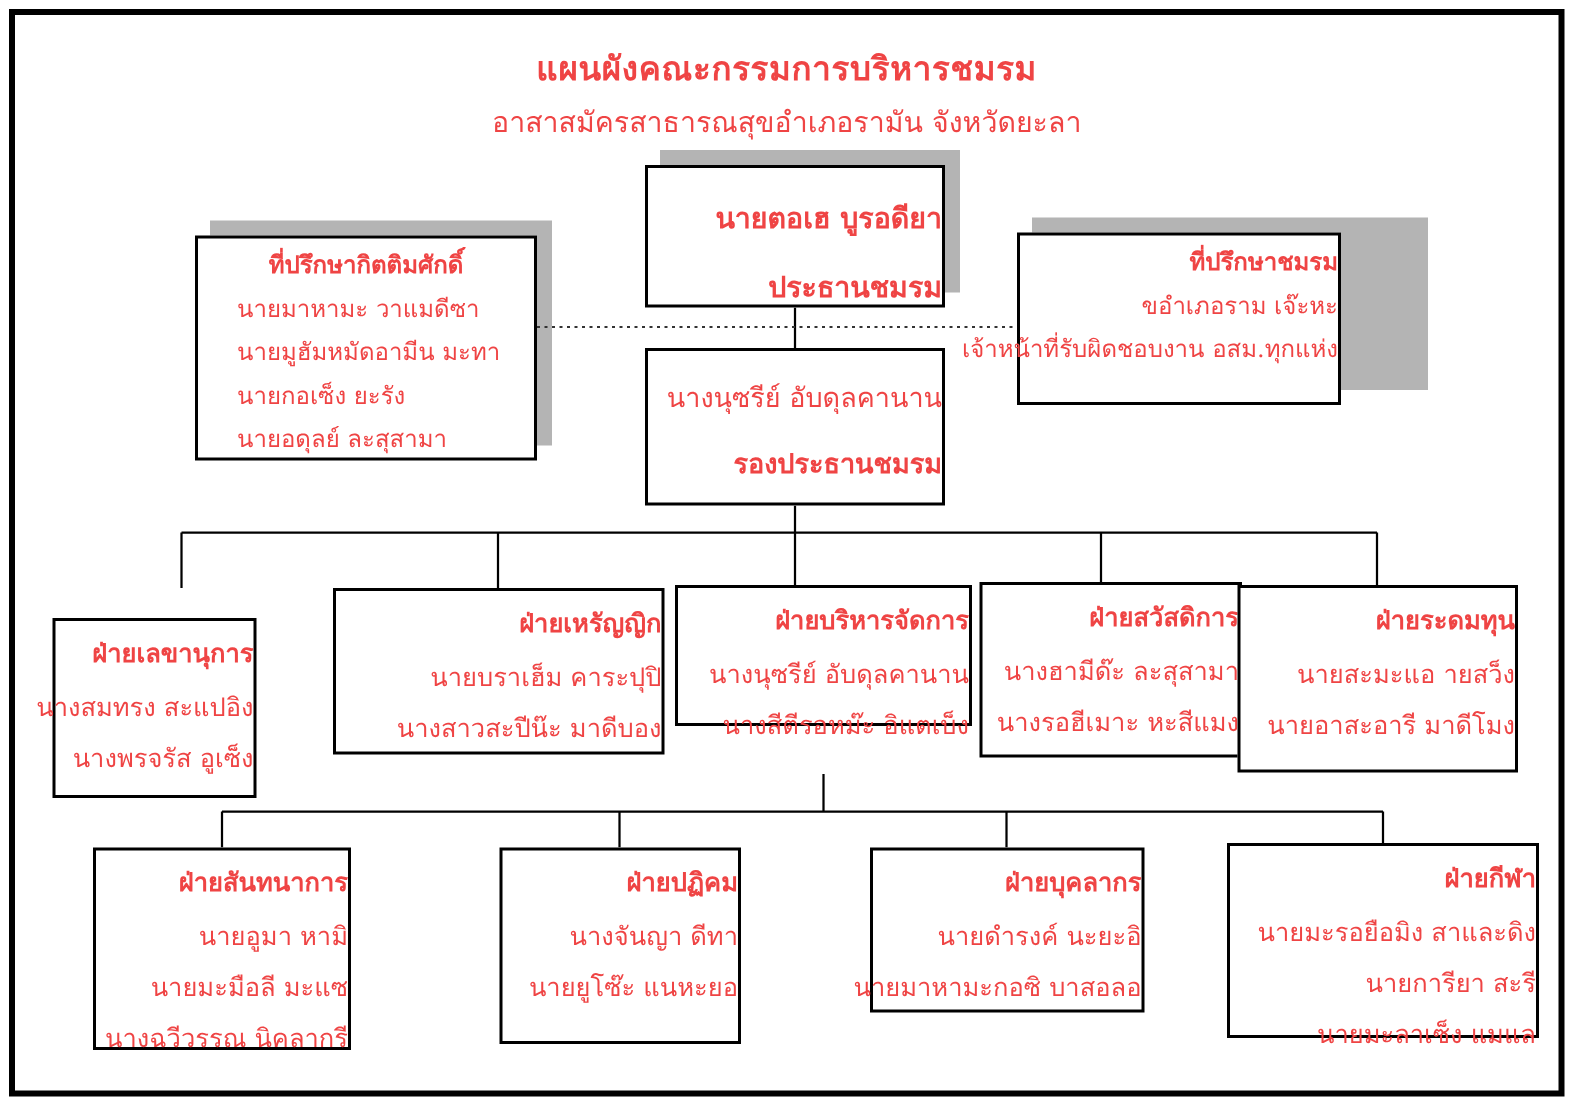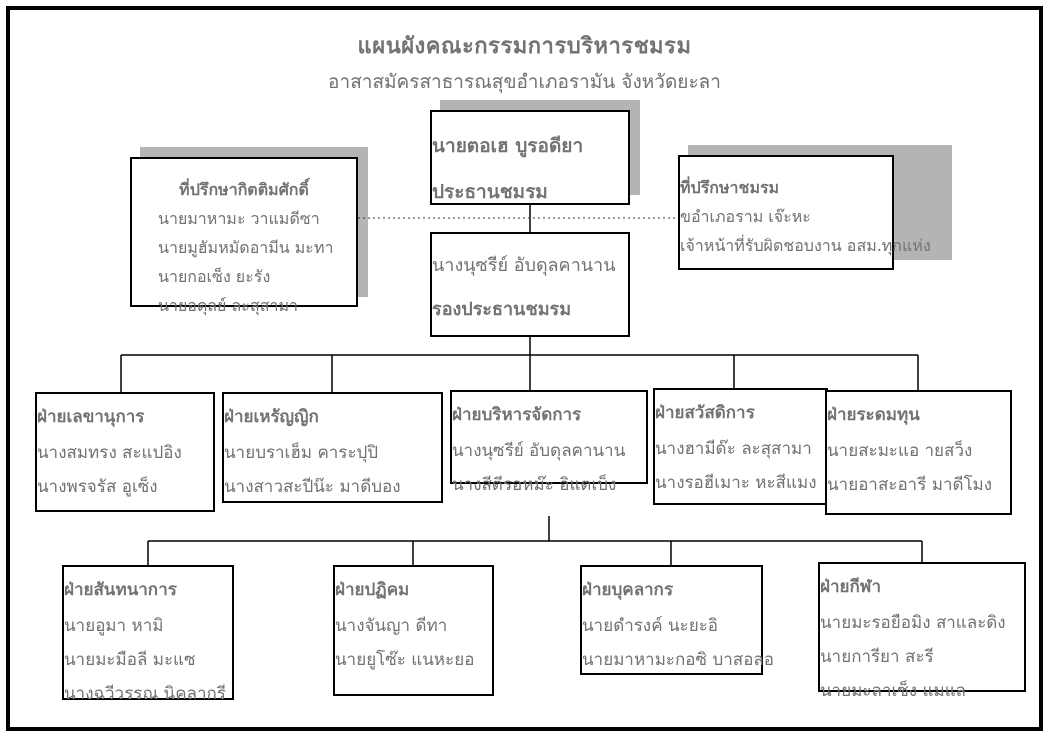--- a/index.html
+++ b/index.html
@@ -1,43 +1,43 @@
 <!DOCTYPE html>
 <html><head>
 <meta charset="utf-8">
 <style>
   html,body{margin:0;padding:0;background:#fff;}
   .stage{
     position:relative;width:1049px;height:737px;background:#ffffff;
-    font-family:"DejaVu Serif","Liberation Serif",serif;color:#737373;overflow:hidden;
+    font-family:"DejaVu Serif","Liberation Serif",serif;color:#ef4444;overflow:hidden;
   }
   .frame{position:absolute;inset:6px;border:4px solid #000;pointer-events:none;}
   .title{
     position:absolute;left:0;top:28px;width:1049px;text-align:center;
     font-size:22px;font-weight:bold;letter-spacing:.5px;
   }
   .subtitle{
     position:absolute;left:0;top:66px;width:1049px;text-align:center;
     font-size:19px;
   }
   .shadow{position:absolute;background:#b4b4b4;}
   svg.wires{position:absolute;left:0;top:0;pointer-events:none;}
   .box{
     position:absolute;background:#fff;border:2px solid #000;box-sizing:border-box;
-    display:flex;flex-direction:column;align-items:flex-start;
+    display:flex;flex-direction:column;align-items:flex-end;
   }
   .box .hdr{font-weight:bold;white-space:nowrap;}
   .box .line{white-space:nowrap;}
   
   .box.pres{padding-top:18px;gap:16px;font-size:19px;}
   .box.pres .hdr,.box.pres .line{font-weight:bold;}
   
   .box.vice{padding-top:16px;gap:15px;font-size:18px;}
   
-  .box.adv{padding-top:20px;gap:8px;font-size:16px;line-height:21px;}
+  .box.adv{padding-top:7px;gap:8px;font-size:16px;line-height:21px;}
   .box.adv-left{align-items:flex-start;padding-left:26px;}
   .box.adv-left .hdr{align-self:center;margin-left:-26px;}
   
   .box.dept{padding-top:11px;gap:12px;font-size:17px;line-height:22px;}
   .box.dept .hdr{margin-bottom:2px;}
 </style>
 </head>
 <body>
 
 <div class="stage">
@@ -87,21 +87,21 @@
     <div class="line">นายกอเซ็ง ยะรัง</div>
     <div class="line">นายอดุลย์ ละสุสามา</div>
   </div>
 
   <div class="box adv" style="left:678px;top:155px;width:216px;height:115px">
     <div class="hdr">ที่ปรึกษาชมรม</div>
     <div class="line">ขอำเภอราม เจ๊ะหะ</div>
     <div class="line">เจ้าหน้าที่รับผิดชอบงาน อสม.ทุกแห่ง</div>
   </div>
 
-  <div class="box dept" style="left:35px;top:392px;width:180px;height:120px">
+  <div class="box dept" style="left:35px;top:412px;width:136px;height:120px">
     <div class="hdr">ฝ่ายเลขานุการ</div>
     <div class="line">นางสมทรง สะแปอิง</div>
     <div class="line">นางพรจรัส อูเซ็ง</div>
   </div>
 
   <div class="box dept" style="left:222px;top:392px;width:221px;height:111px">
     <div class="hdr">ฝ่ายเหรัญญิก</div>
     <div class="line">นายบราเฮ็ม คาระปุปิ</div>
     <div class="line">นางสาวสะปีน๊ะ มาดีบอง</div>
   </div>

